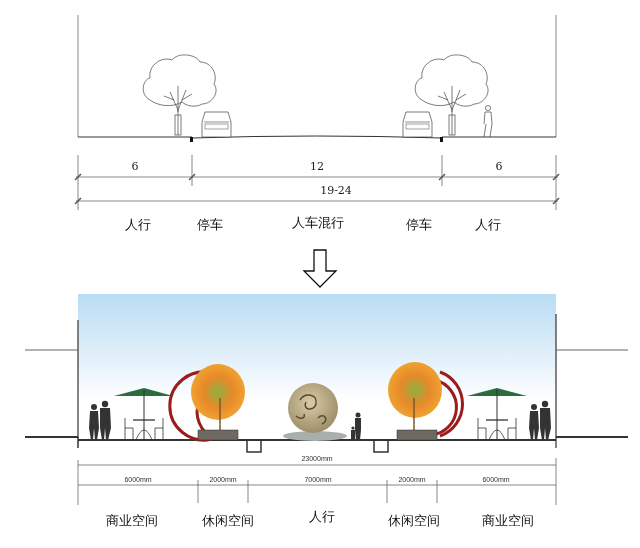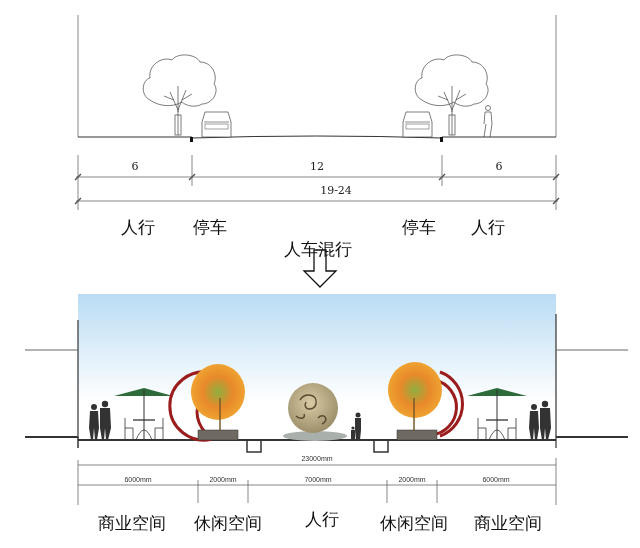--- a/index.html
+++ b/index.html
@@ -1,17 +1,17 @@
 <!DOCTYPE html>
 <html><head>
 <meta charset="utf-8">
 <style>
   html, body { margin:0; padding:0; background:#ffffff; }
   body { width:640px; height:548px; position:relative; overflow:hidden; font-family:"DejaVu Sans", sans-serif; }
-  .cn-label { position:absolute; font-size:17px; color:#111; white-space:nowrap; transform:translateX(-50%); font-family:"DejaVu Sans", sans-serif; }
+  .cn-label { position:absolute; font-size:13px; color:#111; white-space:nowrap; transform:translateX(-50%); font-family:"DejaVu Sans", sans-serif; }
   .dim-num { position:absolute; font-family:"DejaVu Serif", serif; font-size:11px; color:#222; transform:translateX(-50%); white-space:nowrap; }
   .dim-mm { position:absolute; font-family:"Liberation Sans", sans-serif; font-size:7px; color:#333; transform:translateX(-50%); white-space:nowrap; }
   svg { position:absolute; left:0; top:0; }
 </style>
 </head>
 <body>
 
 <svg width="640" height="548" viewBox="0 0 640 548">
 
   <g>
@@ -181,21 +181,21 @@
   </g>
 </svg>
 
 <div class="dim-num" style="left:135px; top:160px;">6</div>
 <div class="dim-num" style="left:317px; top:160px;text-align:center;">12</div>
 <div class="dim-num" style="left:499px; top:160px;">6</div>
 <div class="dim-num" style="left:336px; top:184px;">19-24</div>
 
 <div class="cn-label" style="left:138px; top:216px;">人行</div>
 <div class="cn-label" style="left:210px; top:216px;">停车</div>
-<div class="cn-label" style="left:318px; top:214px;margin-top:24px;">人车混行</div>
+<div class="cn-label" style="left:318px; top:214px;">人车混行</div>
 <div class="cn-label" style="left:419px; top:216px;">停车</div>
 <div class="cn-label" style="left:488px; top:216px;">人行</div>
 
 <div class="dim-mm" style="left:317px; top:455px;">23000mm</div>
 <div class="dim-mm" style="left:138px; top:476px;">6000mm</div>
 <div class="dim-mm" style="left:223px; top:476px;">2000mm</div>
 <div class="dim-mm" style="left:318px; top:476px;">7000mm</div>
 <div class="dim-mm" style="left:412px; top:476px;">2000mm</div>
 <div class="dim-mm" style="left:496px; top:476px;">6000mm</div>
 

